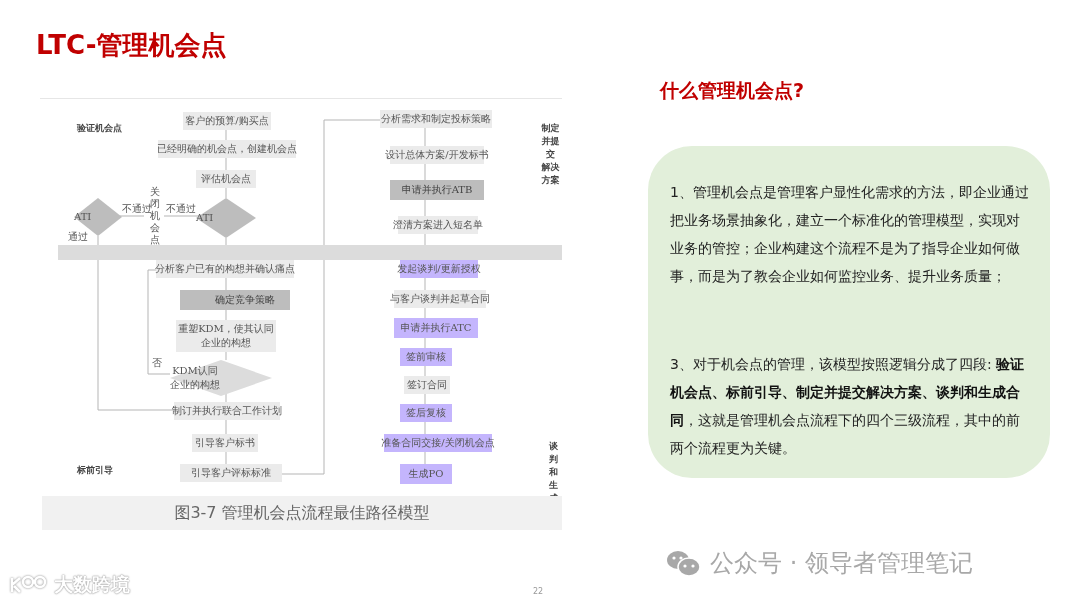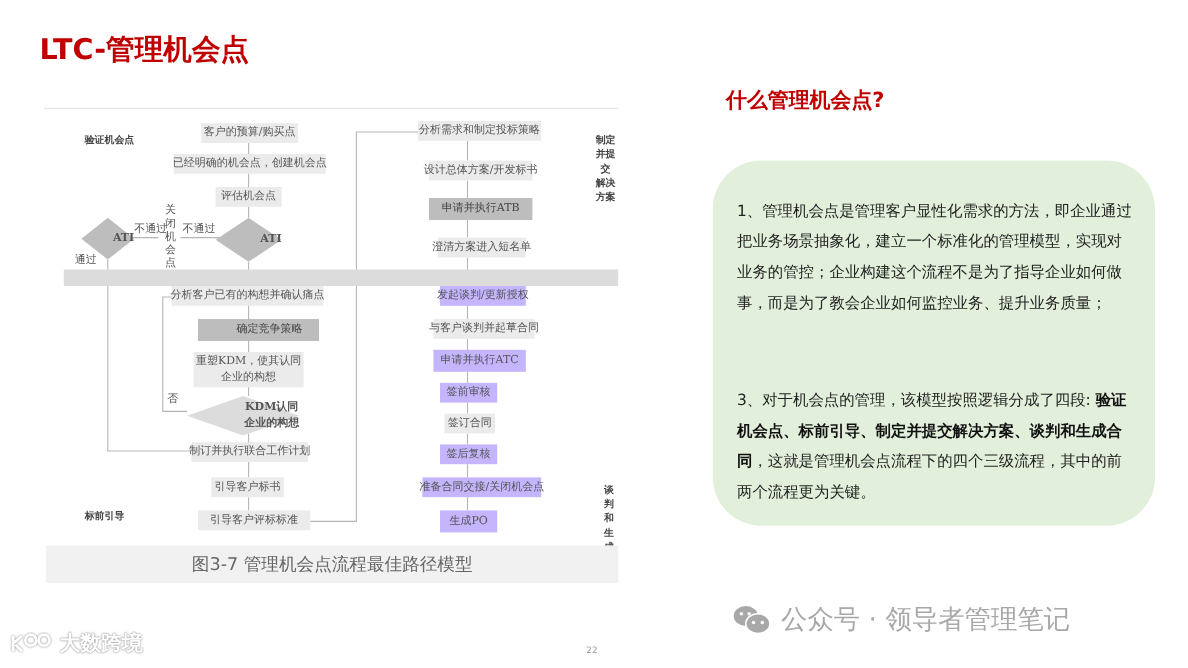--- a/index.html
+++ b/index.html
@@ -20,21 +20,21 @@
   .top-rule { position: absolute; left: 0; top: 0; width: 522px; height: 1px; background: #e6e6e6; }
   .box {
     position: absolute; background: #c4b5fd; color: #555;
     font-family: "DejaVu Serif", "Liberation Serif", serif;
     font-size: 10px; text-align: center; line-height: 14px;
     display: flex; align-items: center; justify-content: center;
     white-space: nowrap;
   }
   .box.dark { background: #bdbdbd; color: #444; }
   .box.light { background: #ebebeb; }
-  .diamond-wrap { position: absolute; display: flex; align-items: center; justify-content: flex-end; font-weight: bold; }
+  .diamond-wrap { position: absolute; display: flex; align-items: center; justify-content: flex-start; }
   .diamond-wrap svg { position: absolute; left: 0; top: 0; }
   .diamond-label {
     position: relative; font-family: "DejaVu Serif", serif; font-size: 10px; color: #555;
     text-align: center; line-height: 14px;
   }
   .stage-label {
     position: absolute; font-size: 9px; color: #444; font-weight: bold; line-height: 13px;
     text-align: center;
     padding-left: 33px;
   }

